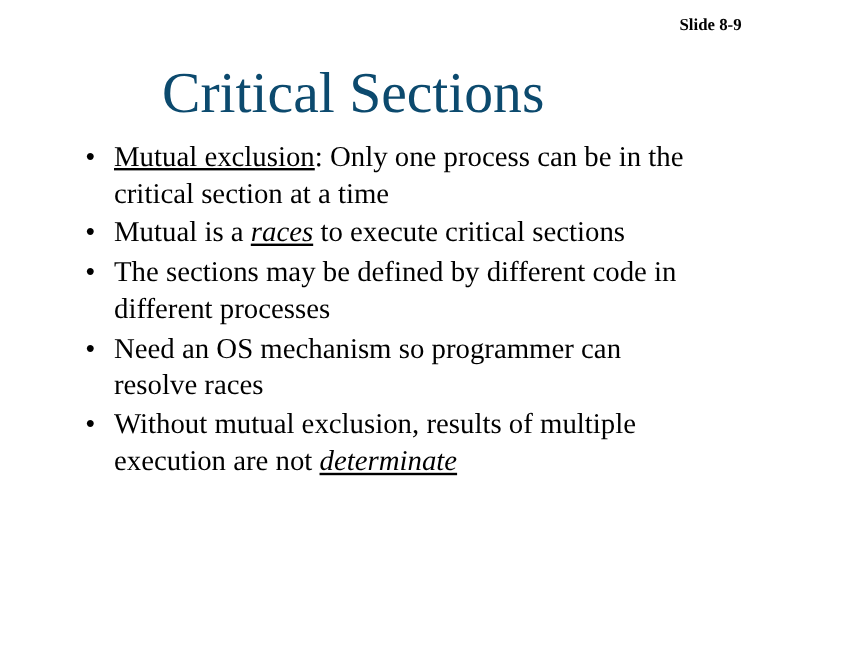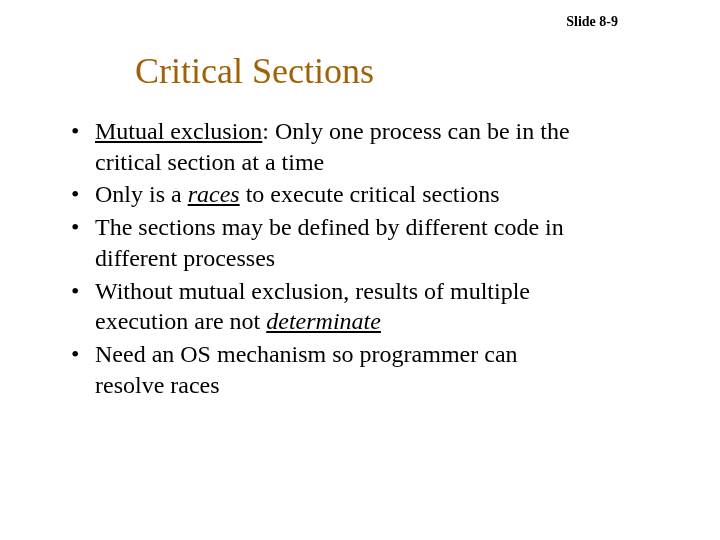--- a/index.html
+++ b/index.html
@@ -22,22 +22,22 @@
     position: absolute;
     top: 14px;
     right: 18px;
     font-size: 14px;
     font-weight: bold;
   }
   .title {
     position: absolute;
     top: 50px;
     left: 135px;
-    font-size: 36px;
-    color: #a16207;
+    font-size: 48px;
+    color: #0c4a6e;
   }
   .content {
     position: absolute;
     top: 116px;
     left: 61px;
     right: 50px;
   }
   ul.main {
     list-style: none;
     margin: 0;
@@ -95,31 +95,31 @@
   <div class="title">Critical Sections</div>
 
   <div class="content">
     <ul class="main">
 
       <li>
         <span class="underline">Mutual exclusion</span><span>: Only one process can be in the critical section at a time</span>
       </li>
 
       <li>
-        <span>Only is a </span><span class="underline italic">races</span><span> to execute critical sections</span>
+        <span>Mutual is a </span><span class="underline italic">races</span><span> to execute critical sections</span>
       </li>
 
       <li>
         <span>The sections may be defined by different code in different processes</span>
       </li>
 
       <li>
-        <span>Without mutual exclusion, results of multiple execution are not </span><span class="underline italic">determinate</span>
+        <span>Need an OS mechanism so programmer can resolve races</span>
       </li>
 
       <li>
-        <span>Need an OS mechanism so programmer can resolve races</span>
+        <span>Without mutual exclusion, results of multiple execution are not </span><span class="underline italic">determinate</span>
       </li>
 
     </ul>
   </div>
 
 </div>
 
 </body></html>

